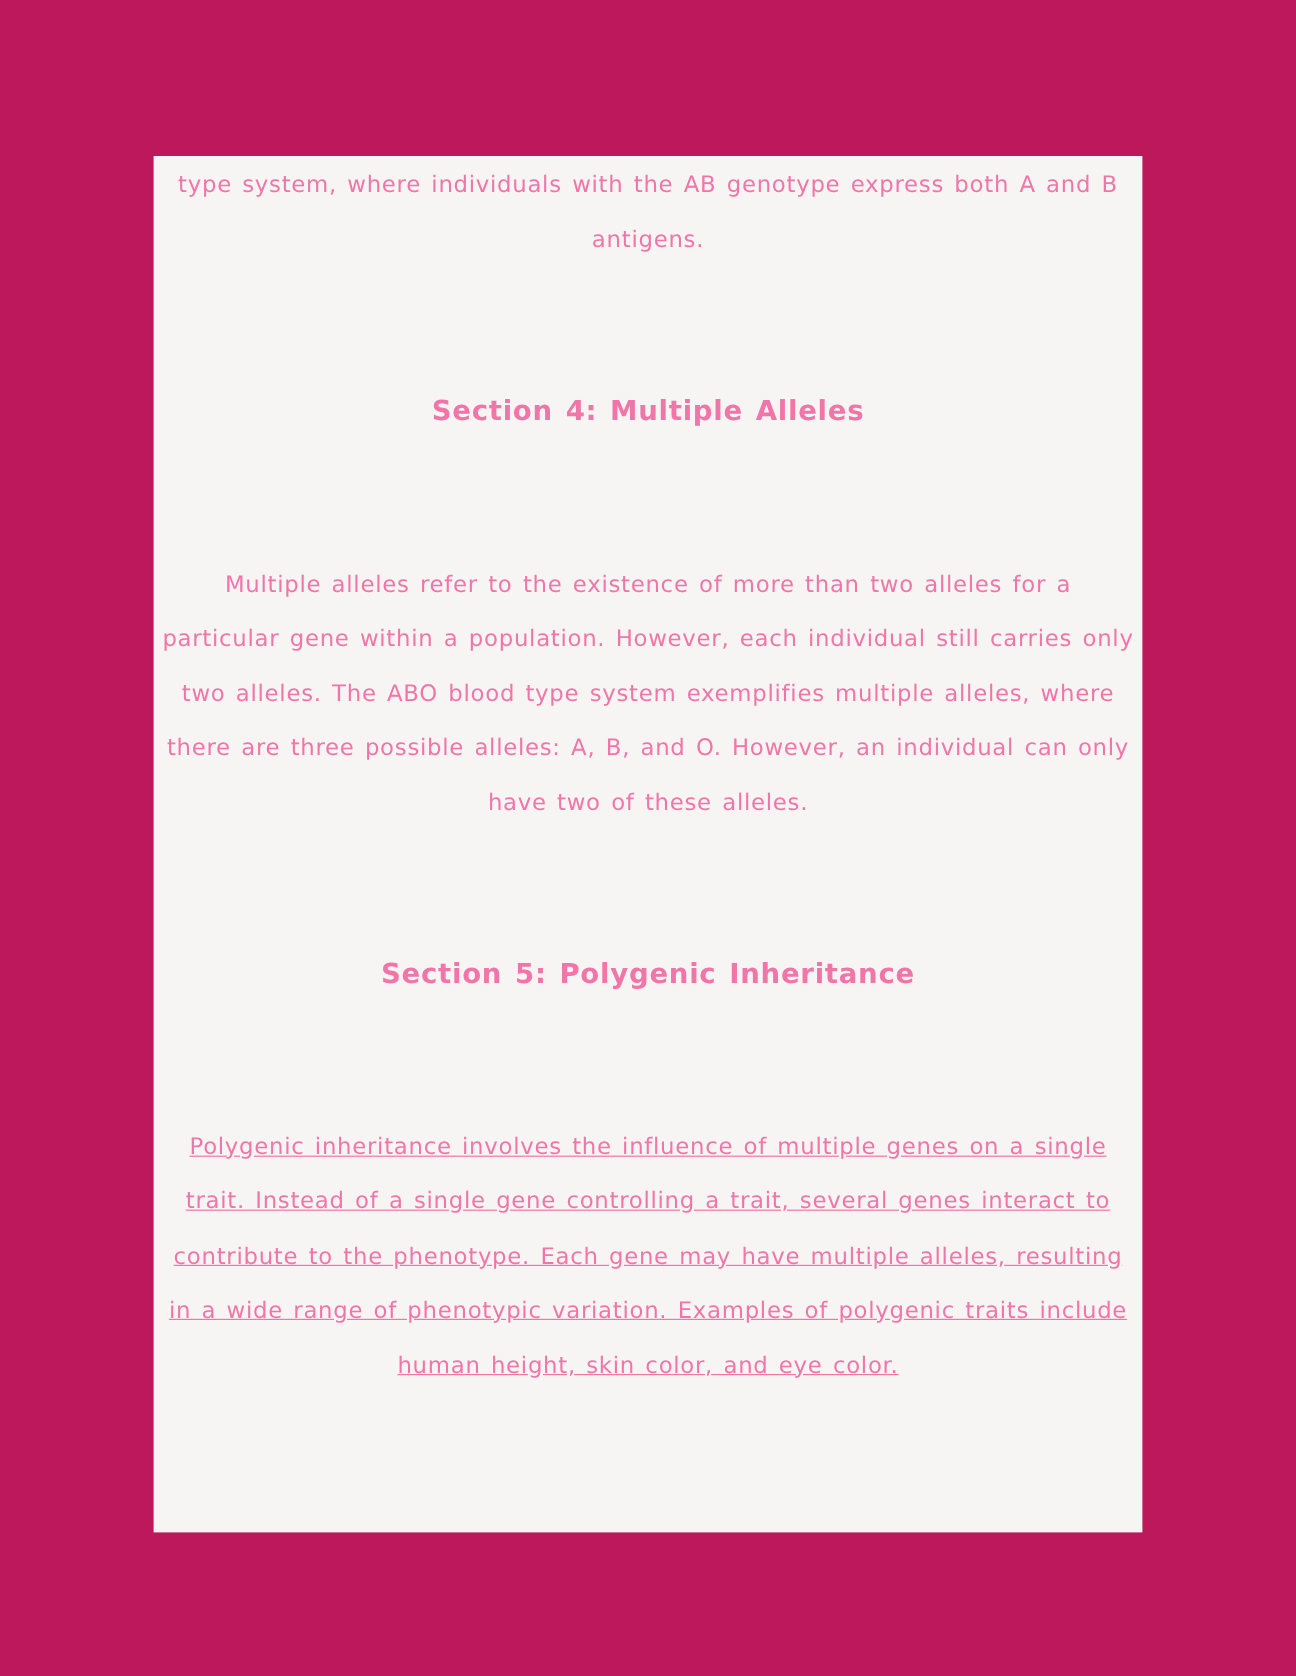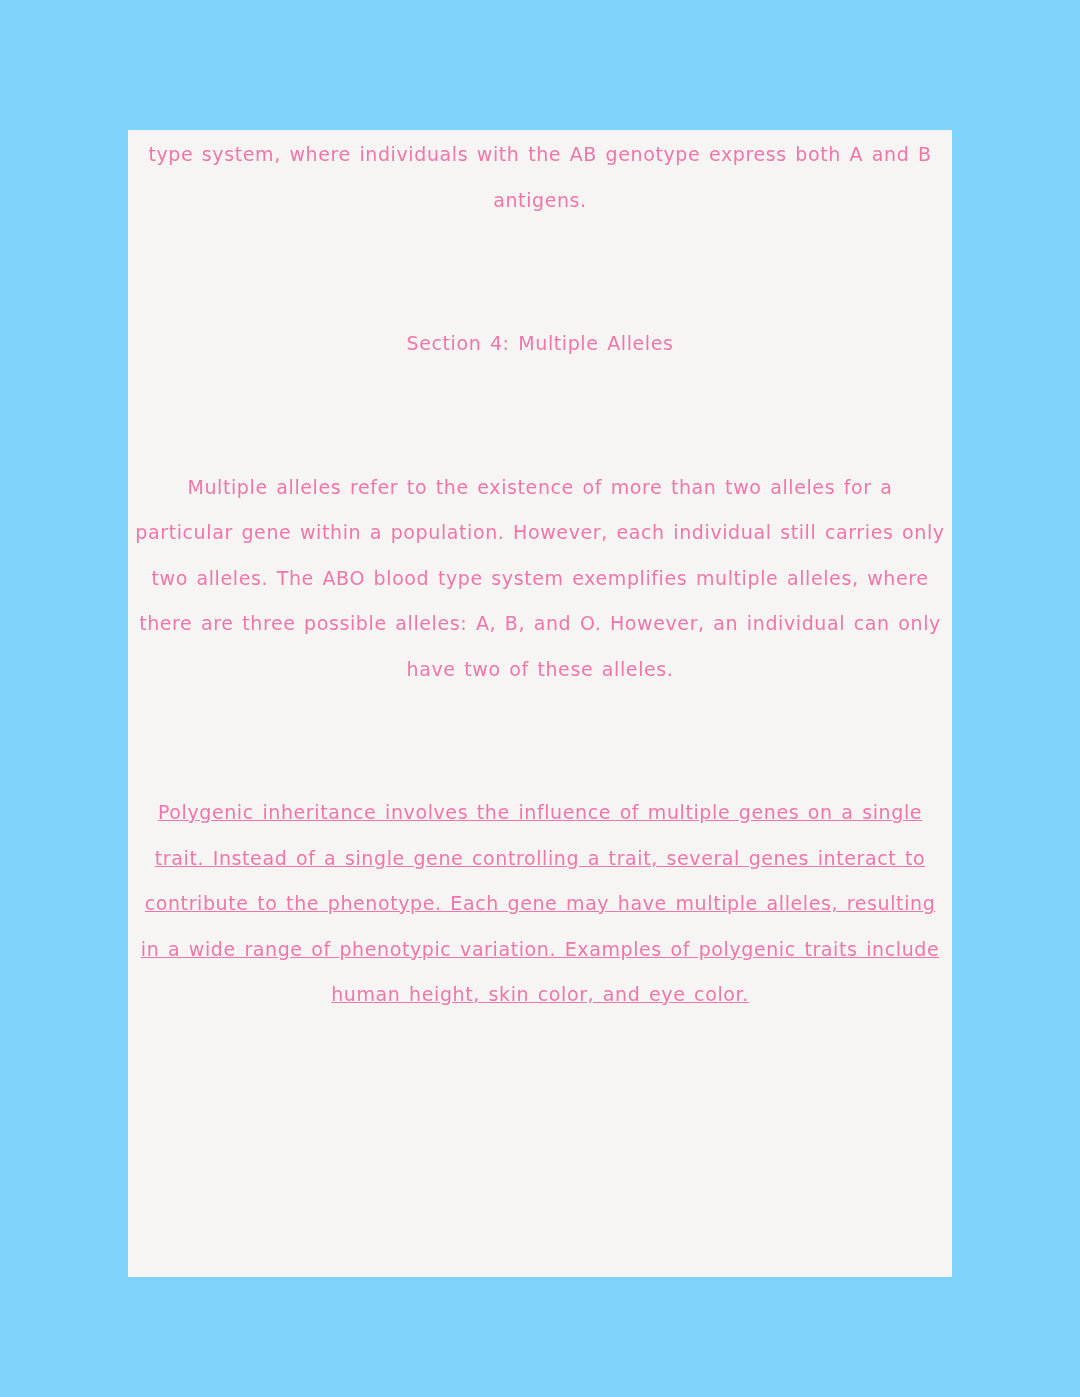--- a/index.html
+++ b/index.html
@@ -6,21 +6,21 @@
     margin: 0;
     padding: 0;
     background: #ffffff;
     font-family: "DejaVu Sans", "Liberation Sans", sans-serif;
   }
   .canvas {
     position: relative;
     width: 1080px;
     height: 1397px;
     margin: 0 auto;
-    background: #7dd3fc;
+    background: #be185d;
     overflow: hidden;
   }
   .page {
     position: absolute;
     left: 128px;
     top: 130px;
     width: 824px;
     height: 1147px;
     background: #f7f5f3;
     box-sizing: border-box;
@@ -32,37 +32,38 @@
     line-height: 45.5px;
     letter-spacing: 0.6px;
     text-align: center;
     word-spacing: 2px;
   }
   .para {
     margin: 0 0 98px 0;
   }
   .heading {
     margin: 0 0 98px 0;
-    font-weight: normal;
-    font-size: 19px;
+    font-weight: bold;
+    font-size: 23px;
   }
   .para:last-child {
     margin-bottom: 0;
     text-decoration: underline;
   }
 </style>
 </head>
 <body>
 
 <div class="canvas">
   <div class="page doc-text">
 
     <p class="para">type system, where individuals with the AB genotype express both A and B antigens.</p>
 
     <h2 class="heading">Section 4: Multiple Alleles</h2>
 
     <p class="para">Multiple alleles refer to the existence of more than two alleles for a particular gene within a population. However, each individual still carries only two alleles. The ABO blood type system exemplifies multiple alleles, where there are three possible alleles: A, B, and O. However, an individual can only have two of these alleles.</p>
 
+    <h2 class="heading">Section 5: Polygenic Inheritance</h2>
 
     <p class="para">Polygenic inheritance involves the influence of multiple genes on a single trait. Instead of a single gene controlling a trait, several genes interact to contribute to the phenotype. Each gene may have multiple alleles, resulting in a wide range of phenotypic variation. Examples of polygenic traits include human height, skin color, and eye color.</p>
 
   </div>
 </div>
 
 </body></html>

